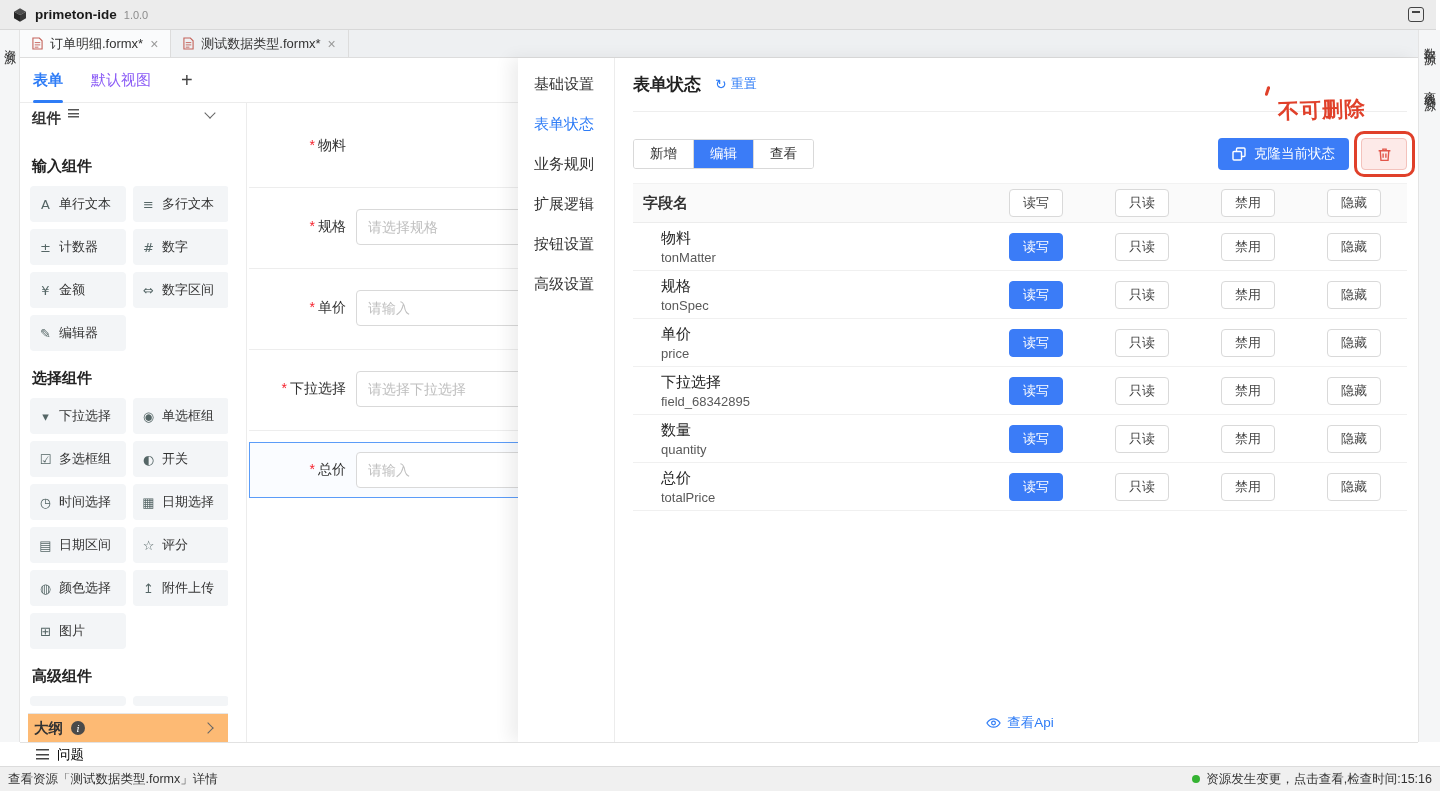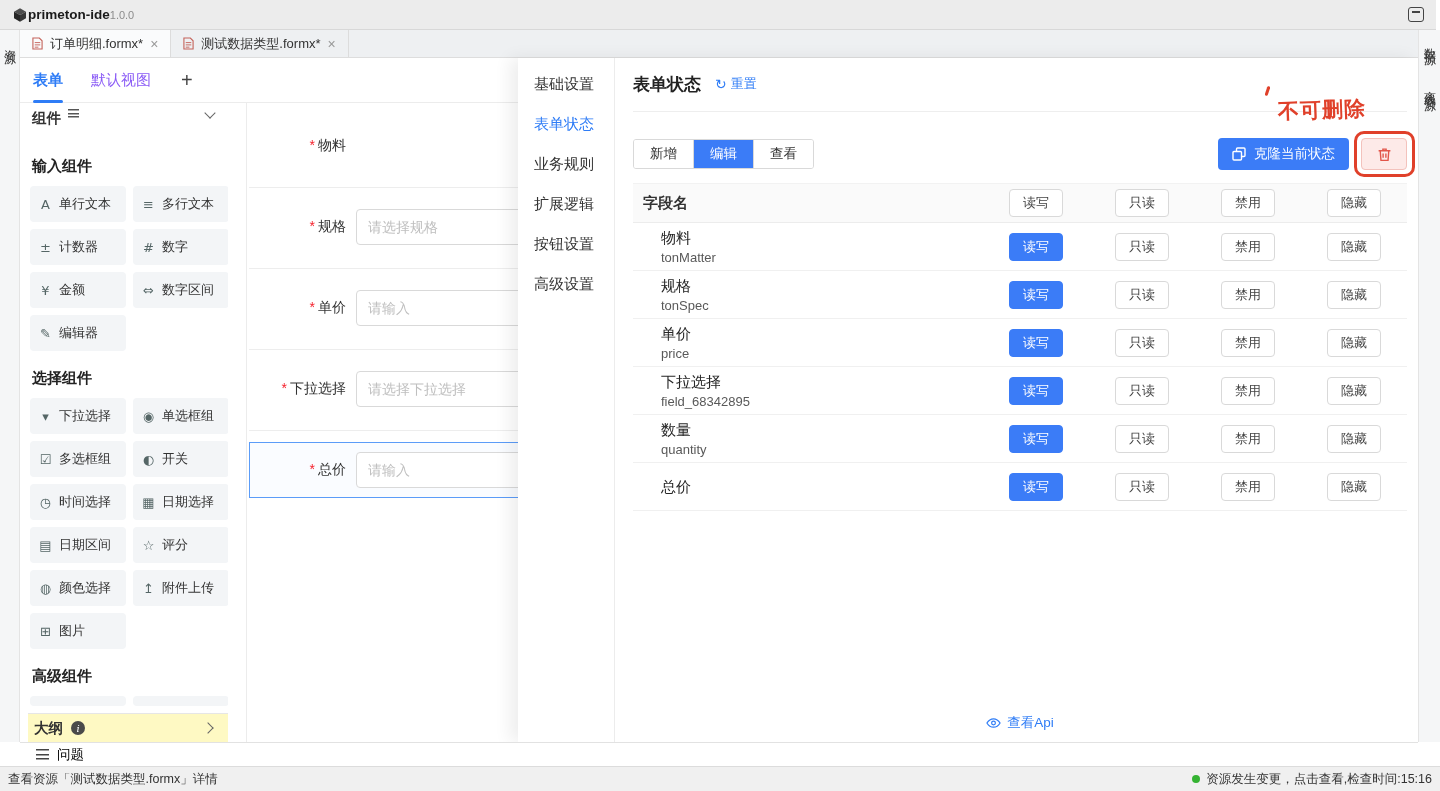--- a/index.html
+++ b/index.html
@@ -1,21 +1,21 @@
 <!DOCTYPE html>
 <html><head>
 <meta charset="utf-8">
 <style>
 *{margin:0;padding:0;box-sizing:border-box}
 html,body{width:1440px;height:791px}
 body{font-family:"Liberation Sans","DejaVu Sans",sans-serif;font-size:14px;color:#333;background:#fff;overflow:hidden}
 .app{position:relative;width:1440px;height:791px;background:#fff;overflow:hidden}
 
 
-.titlebar{position:absolute;top:0;left:0;right:4px;height:30px;background:#ececec;border-bottom:1px solid #d8d8d8;display:flex;align-items:center;padding:0 12px;z-index:40}
+.titlebar{position:absolute;top:0;left:0;right:4px;height:30px;background:#ececec;border-bottom:1px solid #d8d8d8;display:flex;align-items:center;padding:0 12px;gap:7px;z-index:40}
 .logo{width:16px;height:16px}
 .app-title{font-weight:700;font-size:13.5px;color:#1a1a1a}
 .app-version{font-size:11px;color:#8c8c8c}
 .titlebar-right{margin-left:auto;display:flex;align-items:center}
 .notebook-icon{width:16px;height:15px;border:1.5px solid #444;border-radius:3px;position:relative;cursor:pointer}
 .notebook-icon::after{content:"";position:absolute;left:3px;right:3px;top:3px;height:1.5px;background:#444}
 
 
 .left-strip{position:absolute;top:30px;left:0;width:20px;bottom:49px;background:#f5f6f7;border-right:1px solid #e4e4e4;padding-top:10px;display:flex;justify-content:center;z-index:30}
 .right-strip{position:absolute;top:30px;right:0;width:22px;bottom:49px;background:#f5f6f7;border-left:1px solid #e4e4e4;padding-top:8px;display:flex;flex-direction:column;align-items:center;gap:34px;z-index:30}
@@ -45,21 +45,21 @@
 .menu-lines{width:11px;height:9px;background:linear-gradient(#555,#555) 0 0/11px 1.5px no-repeat,linear-gradient(#555,#555) 0 3.7px/11px 1.5px no-repeat,linear-gradient(#555,#555) 0 7.4px/11px 1.5px no-repeat}
 .chev{width:8px;height:8px;border-right:1.6px solid #666;border-bottom:1.6px solid #666;transform:rotate(45deg);cursor:pointer}
 .chev.pull{margin-left:auto;margin-right:10px}
 .chev.right{transform:rotate(-45deg)}
 .section-title{font-size:15px;font-weight:700;color:#222;margin:18px 4px 10px}
 .chip-grid{display:grid;grid-template-columns:96px 96px;gap:7px;padding:0 2px}
 .chip{height:36px;background:#f3f5f7;border-radius:4px;display:flex;align-items:center;gap:6px;padding:0 8px;cursor:grab}
 .chip.ghost{height:10px}
 .chip-icon{font-size:13px;color:#566;width:15px;text-align:center;font-family:"DejaVu Sans",sans-serif;flex-shrink:0}
 .chip-label{font-size:13px;color:#333;white-space:nowrap}
-.outline-bar{position:absolute;left:0;right:0;bottom:0;height:29px;border-top:1px solid #e6e6e6;background:#fef9c3;display:flex;align-items:center;gap:8px;padding:0 6px;cursor:pointer}
+.outline-bar{position:absolute;left:0;right:0;bottom:0;height:29px;border-top:1px solid #e6e6e6;background:#fdba74;display:flex;align-items:center;gap:8px;padding:0 6px;cursor:pointer}
 .outline-bar .hlabel{font-size:14.5px;font-weight:700}
 .info-icon{width:14px;height:14px;border-radius:50%;background:#4a4a4a;color:#fff;font-size:10px;display:flex;align-items:center;justify-content:center;font-family:"DejaVu Serif",serif;font-style:italic;cursor:pointer}
 
 
 .canvas{position:absolute;top:73px;left:226px;right:0;bottom:0;border-left:1px solid #ececec;background:#fff;z-index:1}
 .canvas-sep{position:absolute;left:2px;width:274px;height:1px;background:#ededed}
 .field-row{position:absolute;left:0;display:flex;align-items:center;height:36px}
 .field-label{width:99px;text-align:right;font-size:14px;color:#333;white-space:nowrap}
 .req{color:#f5222d;margin-right:3px}
 .field-input{margin-left:10px;width:320px;height:36px;border:1px solid #d9d9d9;border-radius:4px;padding:0 11px;font-size:14px;color:#333;outline:none;background:#fff}
@@ -455,20 +455,21 @@
                 <button class="opt-btn">禁用</button>
               </div>
             <div class="t-opt-col">
                 <button class="opt-btn">隐藏</button>
               </div>
           </div>
 
           <div class="t-row">
             <div class="t-label">
                 <div class="row-label">总价</div>
+                <div class="row-field">totalPrice</div>
               </div>
             <div class="t-opt-col">
                 <button class="opt-btn active">读写</button>
               </div>
             <div class="t-opt-col">
                 <button class="opt-btn">只读</button>
               </div>
             <div class="t-opt-col">
                 <button class="opt-btn">禁用</button>
               </div>

